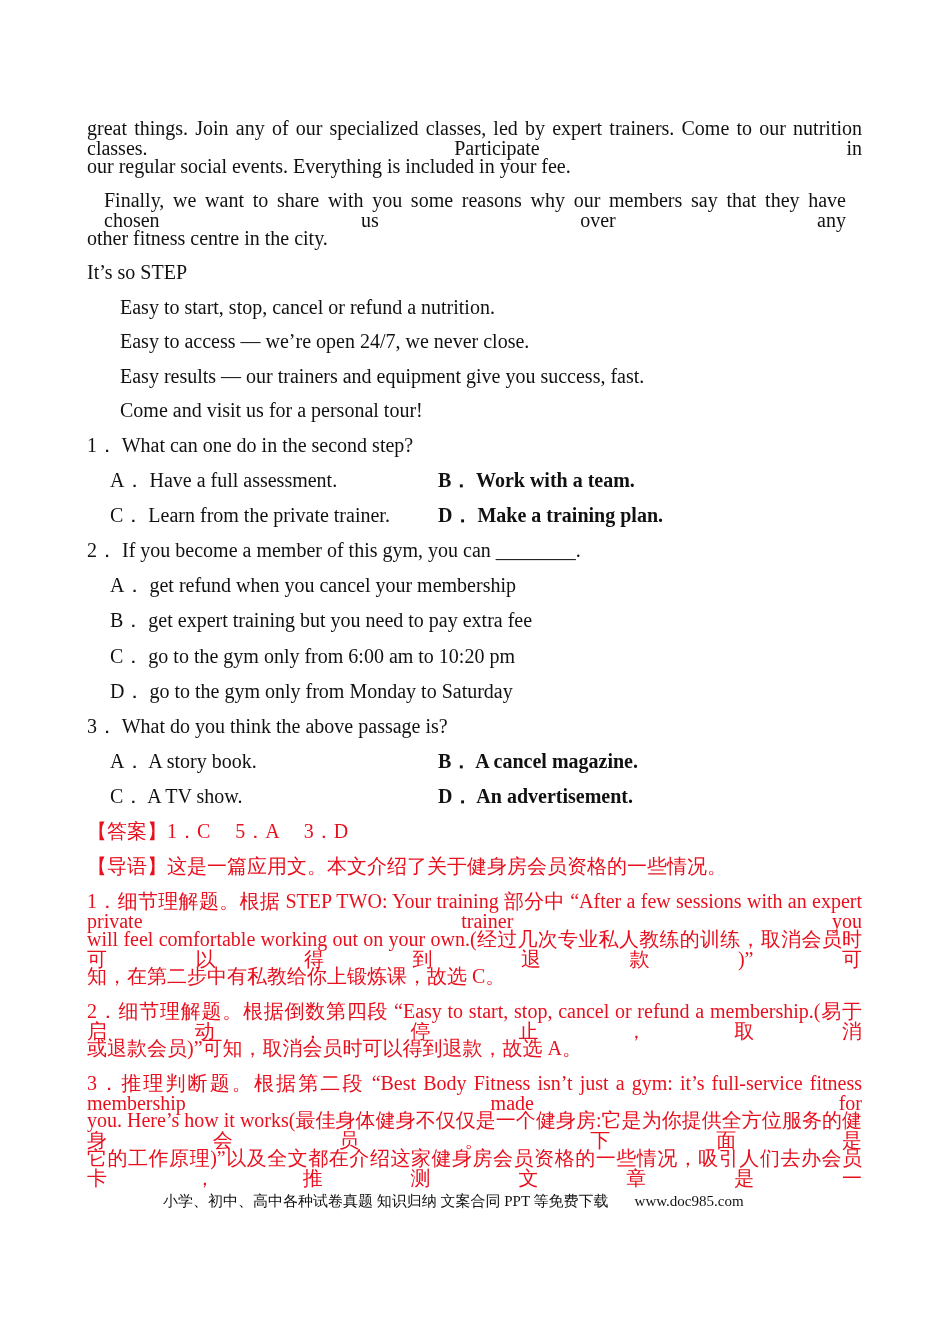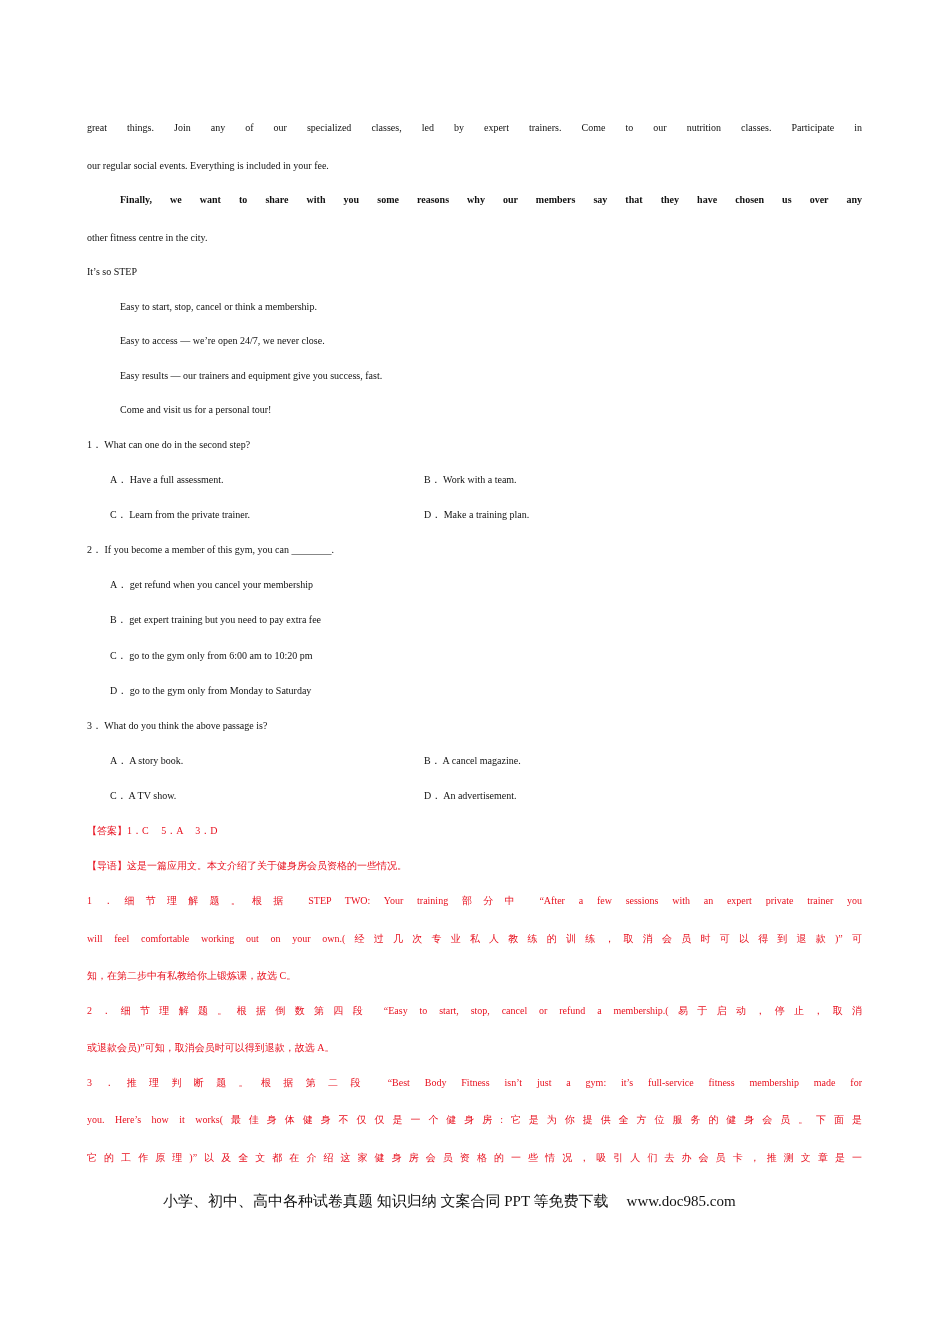--- a/index.html
+++ b/index.html
@@ -1,37 +1,37 @@
 <!DOCTYPE html>
 <html><head>
 <meta charset="utf-8">
 <style>
   html, body { margin: 0; padding: 0; background: #ffffff; }
   body { width: 950px; height: 1344px; position: relative; overflow: hidden;
          font-family: "Liberation Serif", "DejaVu Serif", serif; color: #111; }
-  .line { position: absolute; left: 87px; font-size: 10px; white-space: nowrap; line-height: 20px; }
+  .line { position: absolute; left: 87px; font-size: 20px; white-space: nowrap; line-height: 20px; }
   .just { width: 775px; text-align: justify; text-align-last: justify; white-space: normal; }
   .ind1 { left: 120px; }
   .opt { left: 110px; }
-  .opt2 { left: 424px; }
+  .opt2 { left: 438px; font-weight: bold; }
   .red { color: #e8101e; }
   .footer { position: absolute; top: 1192px; left: 163px; font-size: 15px; white-space: nowrap; color: #111; }
-  .footer .url { margin-left: 18px; }
+  .footer .url { margin-left: 26px; }
 </style>
 </head>
 <body>
 
 <div>
 
   <div class="line just" style="top:118px">great things. Join any of our specialized classes, led by expert trainers. Come to our nutrition classes. Participate in</div>
   <div class="line" style="top:156px">our regular social events. Everything is included in your fee.</div>
-  <div class="line just" style="top:190px; left:120px; width:742px;font-weight:bold;">Finally, we want to share with you some reasons why our members say that they have chosen us over any</div>
+  <div class="line just" style="top:190px; left:104px; width:742px;">Finally, we want to share with you some reasons why our members say that they have chosen us over any</div>
   <div class="line" style="top:228px">other fitness centre in the city.</div>
   <div class="line" style="top:262px">It’s so STEP</div>
-  <div class="line ind1" style="top:297px">Easy to start, stop, cancel or think a membership.</div>
+  <div class="line ind1" style="top:297px">Easy to start, stop, cancel or refund a nutrition.</div>
   <div class="line ind1" style="top:331px">Easy to access — we’re open 24/7, we never close.</div>
   <div class="line ind1" style="top:366px">Easy results — our trainers and equipment give you success, fast.</div>
   <div class="line ind1" style="top:400px">Come and visit us for a personal tour!</div>
 
   <div class="line" style="top:435px">1． What can one do in the second step?</div>
   <div class="line opt" style="top:470px">A． Have a full assessment.</div>
   <div class="line opt2" style="top:470px">B． Work with a team.</div>
   <div class="line opt" style="top:505px">C． Learn from the private trainer.</div>
   <div class="line opt2" style="top:505px">D． Make a training plan.</div>
 

